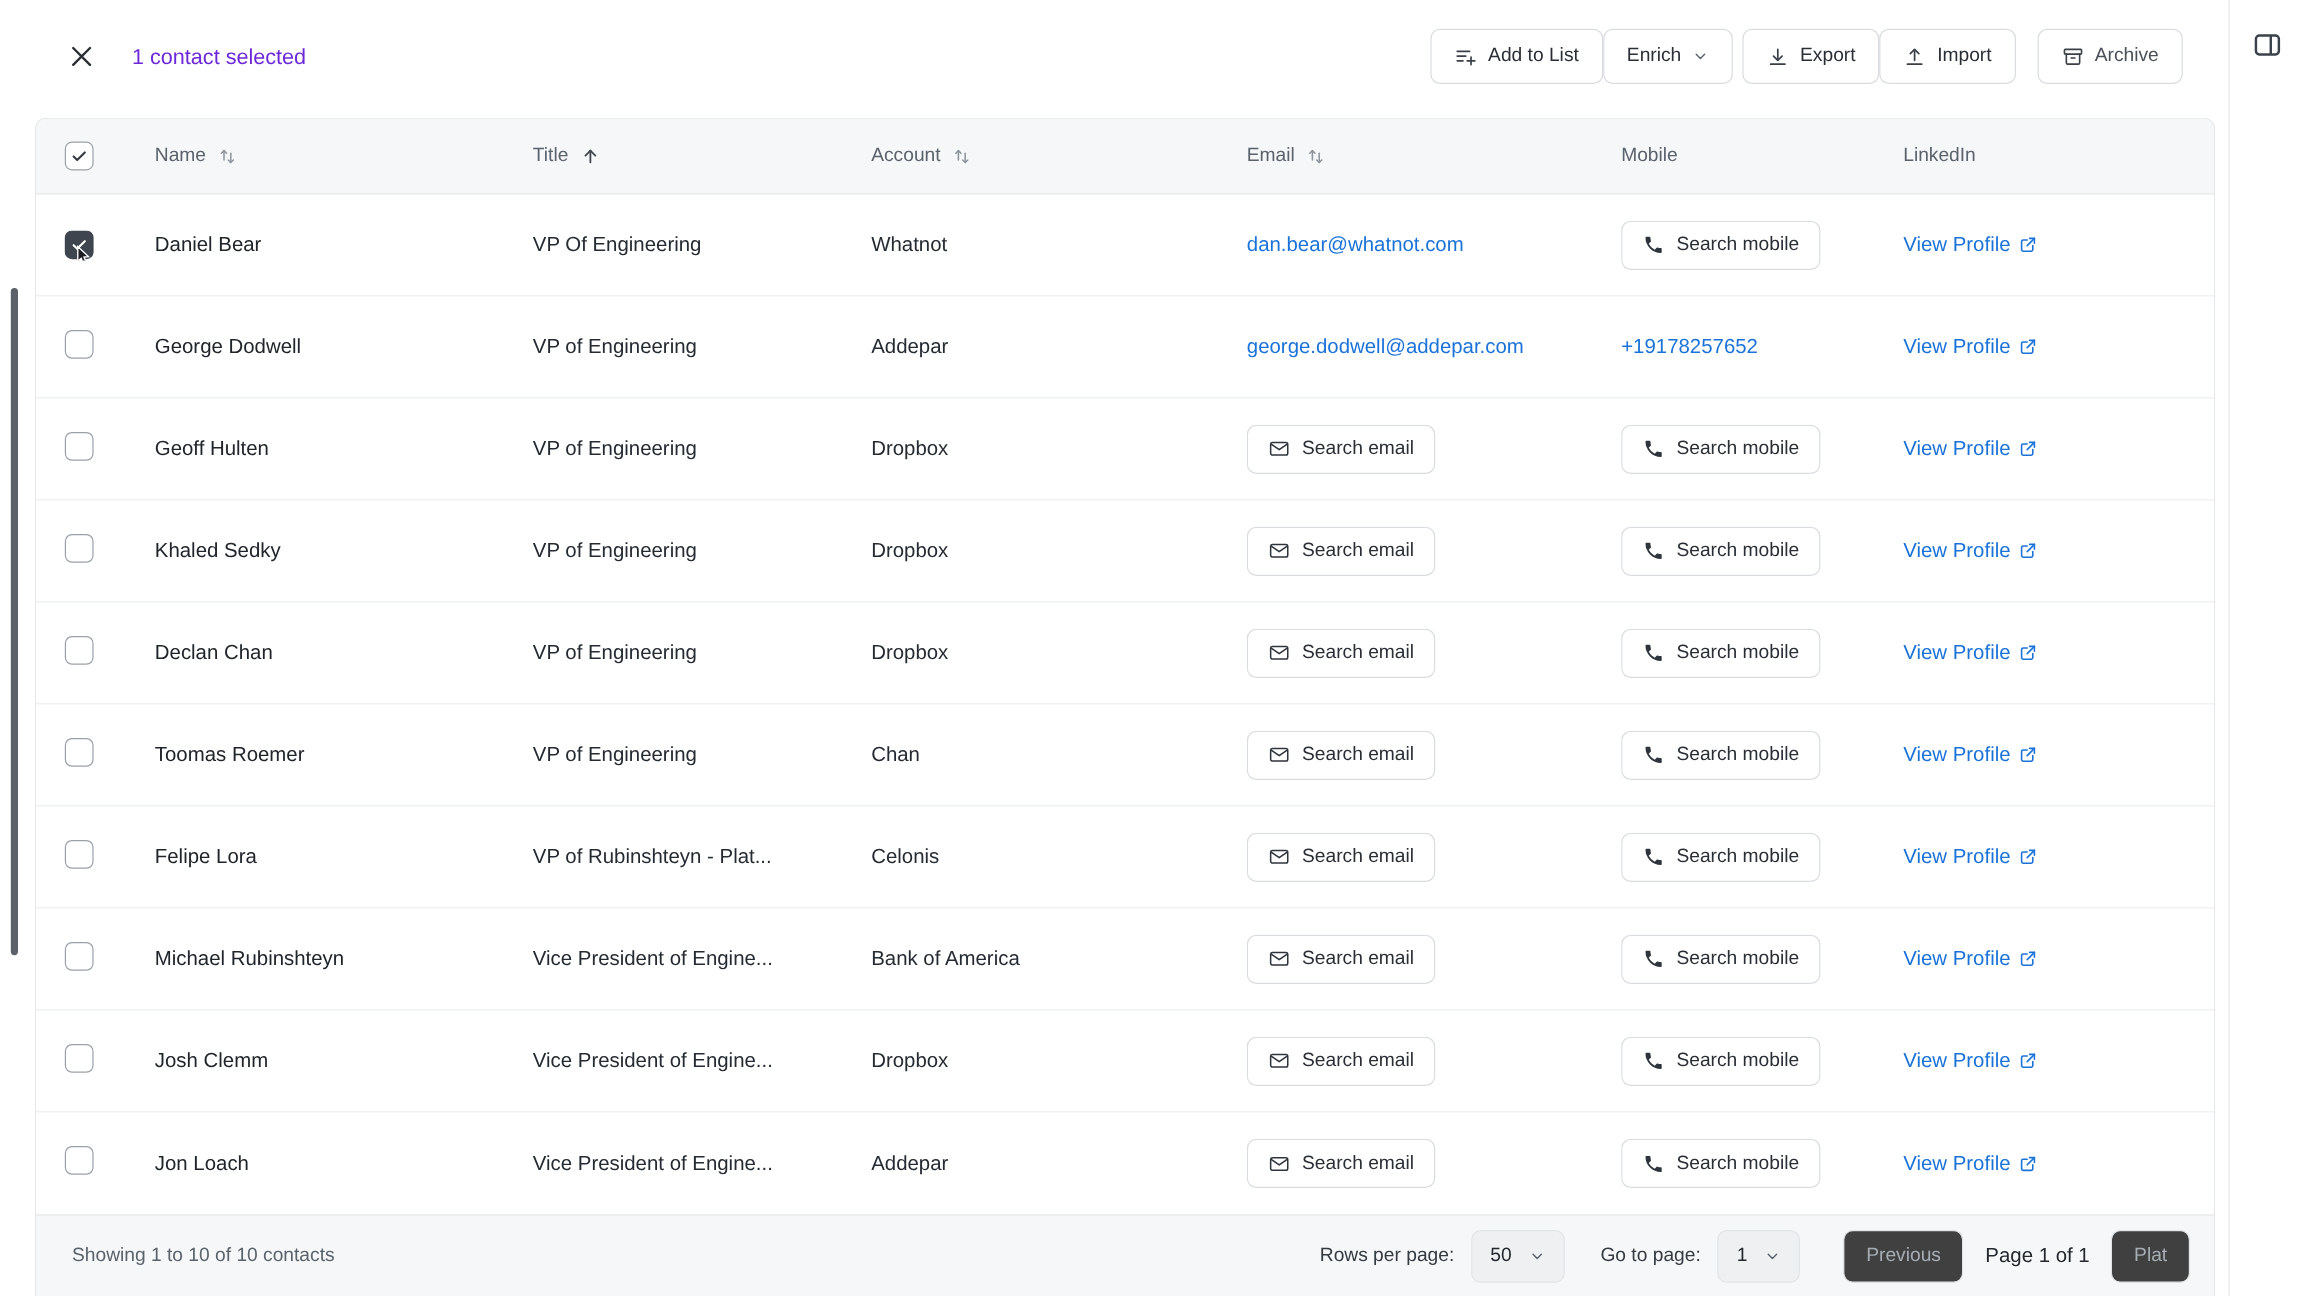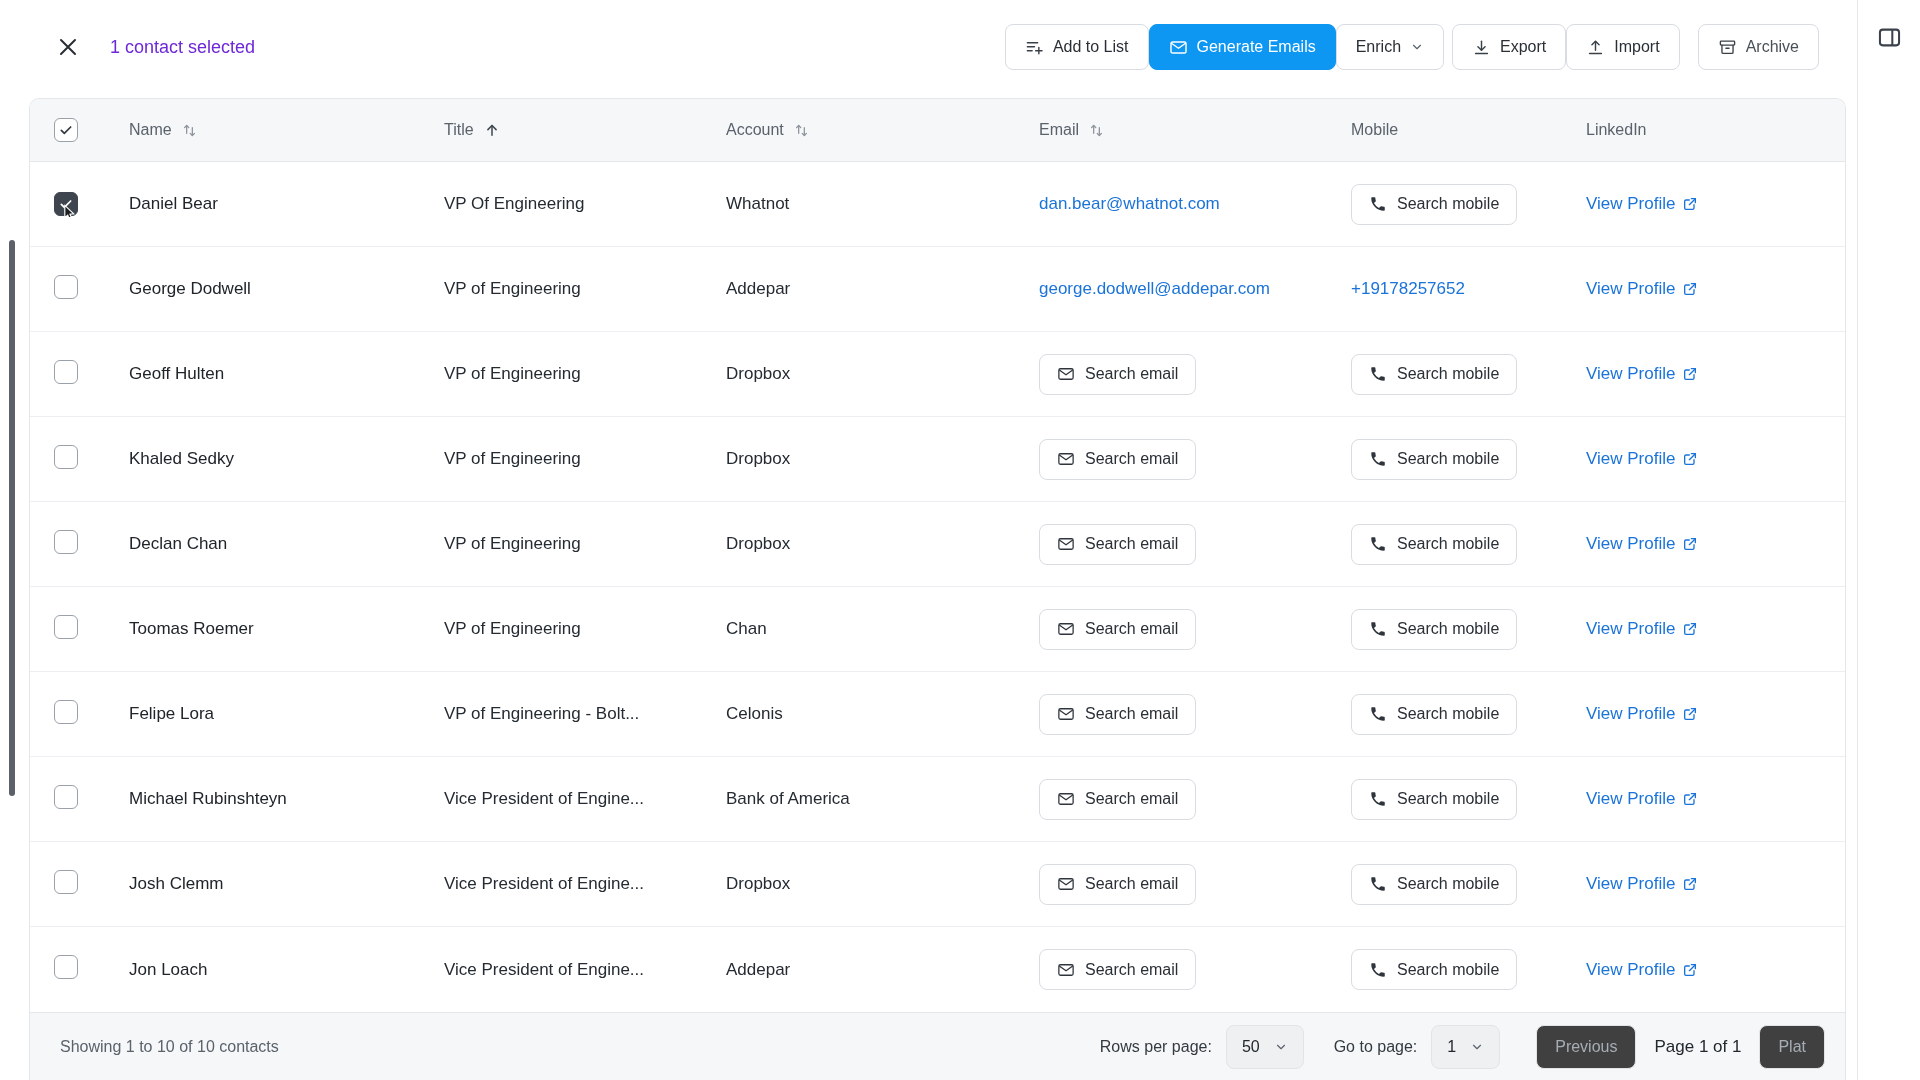--- a/index.html
+++ b/index.html
@@ -128,29 +128,20 @@
       <button class="tbtn">
         <span class="ic">
           <svg viewBox="0 0 24 24" fill="none" stroke="currentColor" stroke-width="1.8" stroke-linecap="round">
               <path d="M3 6h13M3 11h9M3 16h6"></path>
               <path d="M17.5 12v8M13.5 16h8"></path>
             </svg>
         </span>
         <span>Add to List</span>
       </button>
 
-      <button class="tbtn primary">
-        <span class="ic">
-          <svg viewBox="0 0 24 24" fill="none" stroke="currentColor" stroke-width="1.8" stroke-linecap="round" stroke-linejoin="round">
-              <rect x="2.5" y="5" width="19" height="14" rx="2"></rect>
-              <path d="M3.5 7l8.5 6 8.5-6"></path>
-            </svg>
-        </span>
-        <span>Generate Emails</span>
-      </button>
 
       <button class="tbtn">
         <span>Enrich</span>
         <span class="chev">
           <svg viewBox="0 0 24 24" fill="none" stroke="currentColor" stroke-width="2" stroke-linecap="round" stroke-linejoin="round">
               <path d="M6 9l6 6 6-6"></path>
             </svg>
         </span>
       </button>
 
@@ -434,21 +425,21 @@
                   <path d="M18 13v5a2 2 0 0 1-2 2H6a2 2 0 0 1-2-2V8a2 2 0 0 1 2-2h5"></path>
                   <path d="M14 4h6v6"></path>
                   <path d="M20 4l-9 9"></path>
                 </svg>
               </span>
             </a></div>
         </div>
         <div class="trow grid-cols">
           <div class="td td-cb"><span class="cb"></span></div>
           <div class="td td-name">Felipe Lora</div>
-          <div class="td">VP of Engineering - Bolt...</div>
+          <div class="td">VP of Rubinshteyn - Plat...</div>
           <div class="td">Celonis</div>
           <div class="td"><button class="pill-btn">
               <span class="pic">
                 <svg viewBox="0 0 24 24" fill="none" stroke="currentColor" stroke-width="1.7" stroke-linecap="round" stroke-linejoin="round">
                   <rect x="2.5" y="5" width="19" height="14" rx="2"></rect>
                   <path d="M3.5 7l8.5 6 8.5-6"></path>
                 </svg>
               </span>
               <span>Search email</span>
             </button></div>

